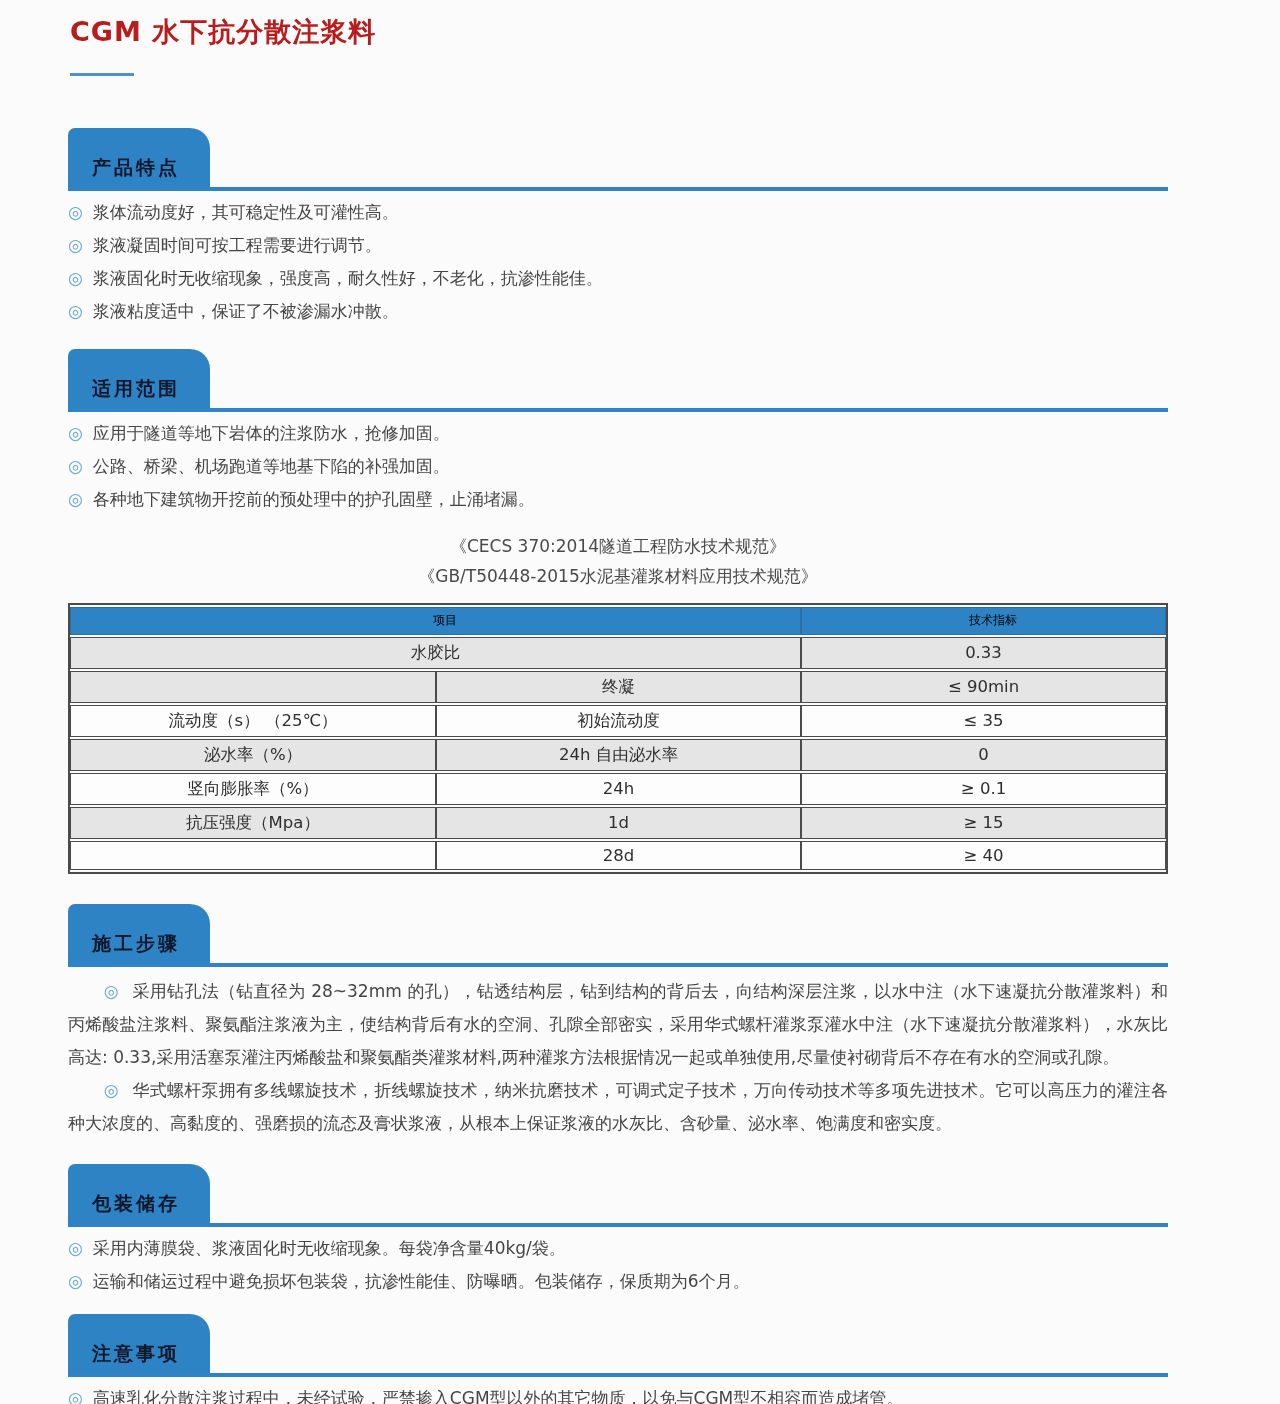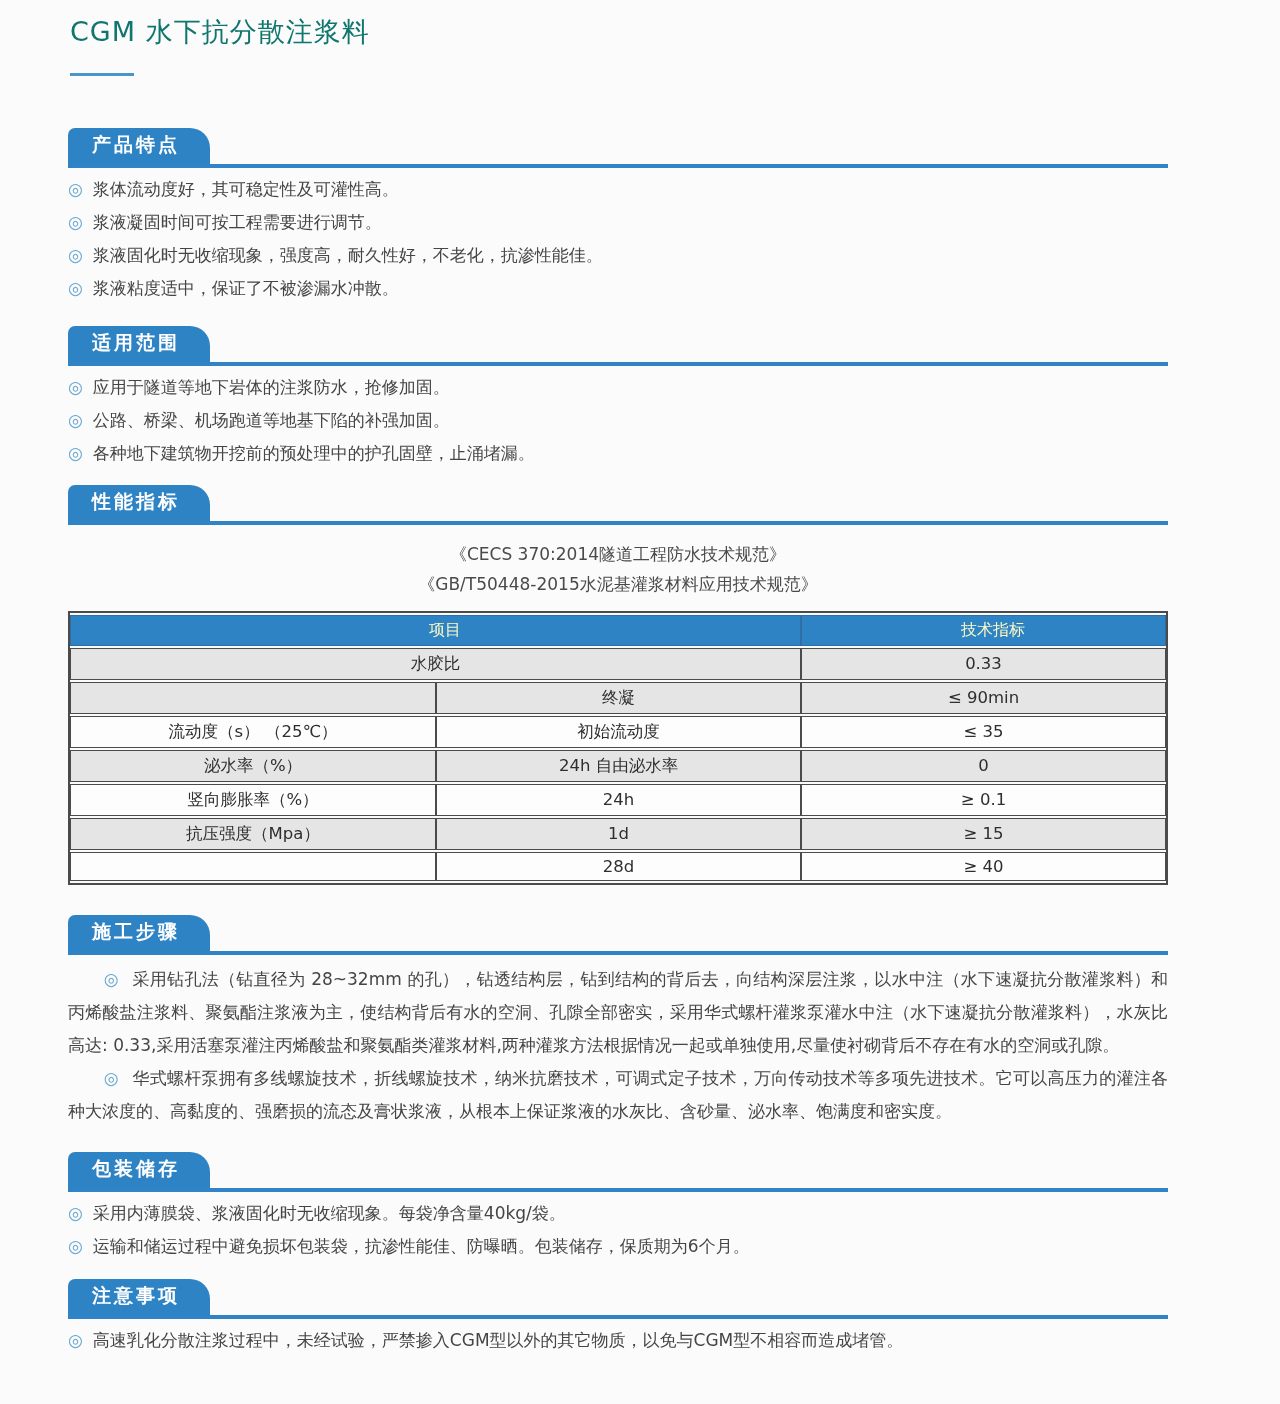--- a/index.html
+++ b/index.html
@@ -5,22 +5,22 @@
   * { margin: 0; padding: 0; box-sizing: border-box; }
   html, body { width: 1280px; height: 1404px; overflow: hidden; }
   body {
     background: #fbfbfb;
     font-family: "DejaVu Sans", "Liberation Sans", sans-serif;
     color: #3f3f3f;
     padding: 14px 112px 0 68px;
   }
   .page-title {
     font-size: 27px;
-    font-weight: normal;
-    color: #0f766e;
+    font-weight: bold;
+    color: #b91c1c;
     letter-spacing: 1px;
     margin-left: 2px;
   }
   .title-rule {
     width: 64px;
     height: 3px;
     background: #4a94cc;
     margin: 23px 0 0 2px;
   }
   .section { margin-top: 30px; }
@@ -30,25 +30,25 @@
   .section.mt24 { margin-top: 24px; }
   .section.mt22 { margin-top: 22px; }
   .sec-head {
     border-bottom: 4px solid #3083c6;
     line-height: 0;
   }
   .sec-tab {
     display: inline-block;
     line-height: normal;
     background: #2e83c5;
-    color: #ffffff;
+    color: #0f172a;
     font-size: 19px;
     font-weight: bold;
     letter-spacing: 3px;
-    padding: 4px 30px 6px 24px;
+    padding: 27px 30px 6px 24px;
     border-radius: 7px 20px 0 0;
     text-align: right;
   }
   .bullet-list { margin-top: 10px; }
   .bullet {
     display: flex;
     align-items: flex-start;
     margin: 10px 0;
     font-size: 17px;
     line-height: 1.35;
@@ -77,23 +77,23 @@
   .perf-table th, .perf-table td {
     border: 1px solid #4b4b4b;
     text-align: center;
     font-size: 16.5px;
     padding: 4px 4px;
     color: #2e2e2e;
     height: 28px;
   }
   .perf-table thead th {
     background: #2e83c5;
-    color: #fef9c3;
+    color: #000000;
     font-weight: normal;
-    font-size: 16px;
+    font-size: 12px;
     border-color: #2e6ea6;
     padding-left: 23px;
   }
   .perf-table tr.shade td { background: #e5e5e5; }
   .perf-table tr.plain td { background: #fdfdfd; }
   .paras { margin-top: 8px; }
   .para {
     text-indent: 2.1em;
     text-align: justify;
     font-size: 17px;
@@ -146,23 +146,20 @@
       <span>公路、桥梁、机场跑道等地基下陷的补强加固。</span>
     </div>
     <div class="bullet">
       <span class="b-icon">◎</span>
       <span>各种地下建筑物开挖前的预处理中的护孔固壁，止涌堵漏。</span>
     </div>
   </div>
 </div>
 
 <div class="section mt20">
-  <div class="sec-head">
-    <span class="sec-tab">性能指标</span>
-  </div>
   <div class="standards">
     <div class="standard-line">《CECS 370:2014隧道工程防水技术规范》</div>
     <div class="standard-line">《GB/T50448-2015水泥基灌浆材料应用技术规范》</div>
   </div>
   <table class="perf-table">
     <colgroup>
         <col style="width:33.4%">
         <col style="width:33.3%">
         <col style="width:33.3%">
       </colgroup>

